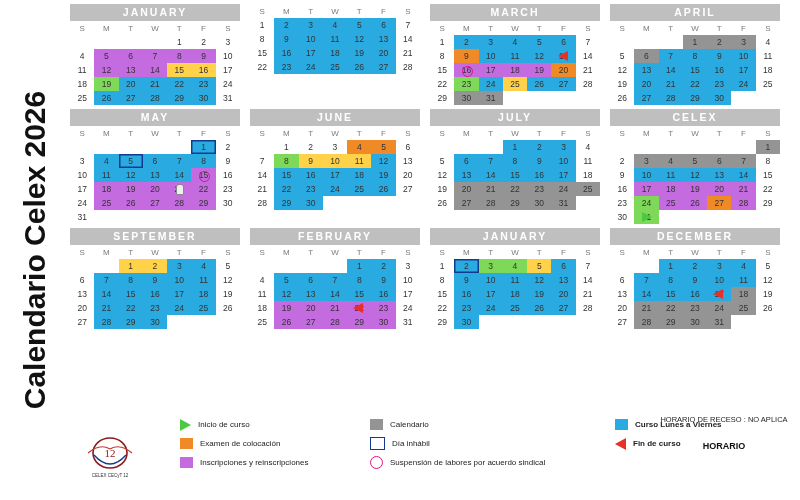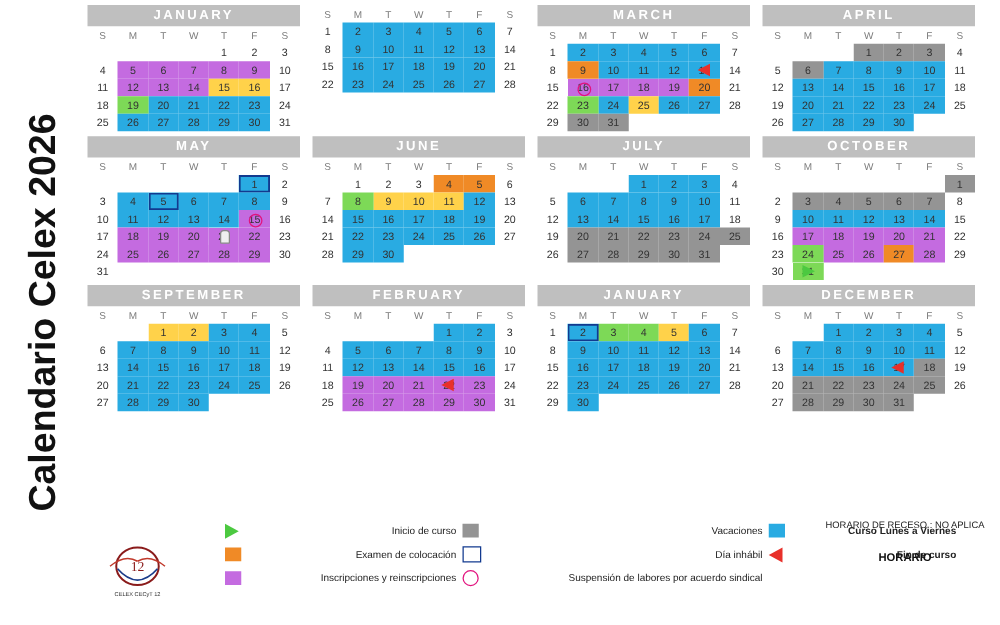--- a/index.html
+++ b/index.html
@@ -127,21 +127,20 @@
   }
   .legend-col{
     position:absolute;
     top:0;
   }
   .leg-item{
     display:flex;
     align-items:center;
     height:19px;
     white-space:nowrap;
-    justify-content:space-between;
   }
   .leg-swatch{
     width:13px;height:11px;
     margin-right:7px;
     flex:0 0 auto;
   }
   .sw-green-tri{
     width:0;height:0;border-top:6px solid transparent;border-bottom:6px solid transparent;border-left:11px solid #4CC940;background:none;
   }
   .sw-red-tri{
@@ -625,21 +624,21 @@
               <td class="c-gray">28</td>
               <td class="c-gray">29</td>
               <td class="c-gray">30</td>
               <td class="c-gray">31</td>
               <td class="e"></td>
             </tr>
           </tbody>
         </table>
       </div>
       <div class="month">
-        <div class="month-header">OCTOBER</div>
+        <div class="month-header">CELEX</div>
         <table class="cal">
           <thead>
             <tr>
               <th>S</th>
               <th>M</th>
               <th>T</th>
               <th>W</th>
               <th>T</th>
               <th>F</th>
               <th>S</th>
@@ -971,21 +970,21 @@
         <span class="leg-label">Examen de colocación</span>
       </div>
       <div class="leg-item">
         <span class="leg-swatch sw-purple"></span>
         <span class="leg-label">Inscripciones y reinscripciones</span>
       </div>
     </div>
   <div class="legend-col" id="legend-col-2" style="left:300px;width:240px;">
       <div class="leg-item">
         <span class="leg-swatch sw-gray"></span>
-        <span class="leg-label">Vacaciones</span>
+        <span class="leg-label">Calendario</span>
       </div>
       <div class="leg-item">
         <span class="leg-swatch sw-blueout"></span>
         <span class="leg-label">Día inhábil</span>
       </div>
       <div class="leg-item">
         <span class="leg-swatch sw-pinkring"></span>
         <span class="leg-label">Suspensión de labores por acuerdo sindical</span>
       </div>
     </div>

